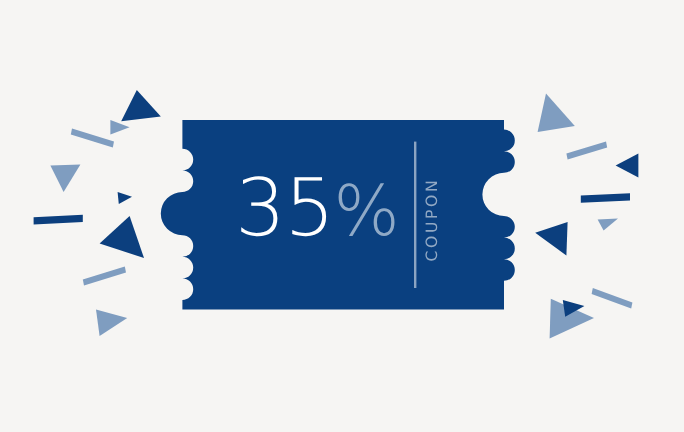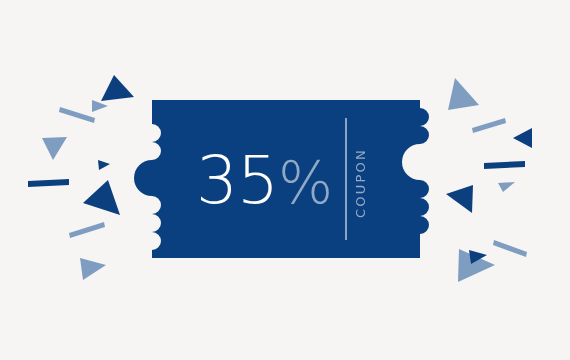--- a/index.html
+++ b/index.html
@@ -22,21 +22,21 @@
     width: 570px;
     height: 360px;
   }
   
   .pct {
     position: absolute;
     left: 196px;
     top: 136px;
     width: 140px;
     height: 90px;
-    line-height: 90px;
+    line-height: 75px;
     font-family: "DejaVu Sans", sans-serif;
     font-size: 66px;
     font-weight: 300;
     letter-spacing: -1px;
     color: #ffffff;
     white-space: nowrap;
   }
   .pct .sym {
     color: #8fa9c6;
     font-size: 58px;

